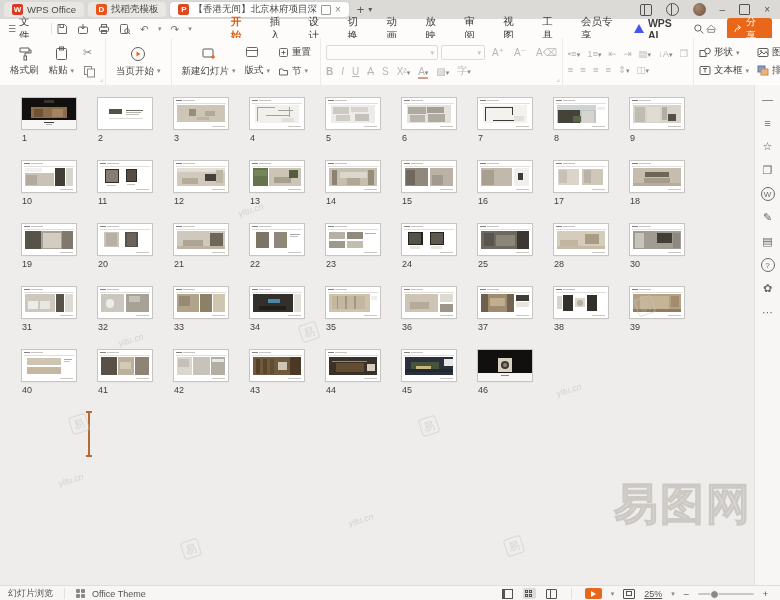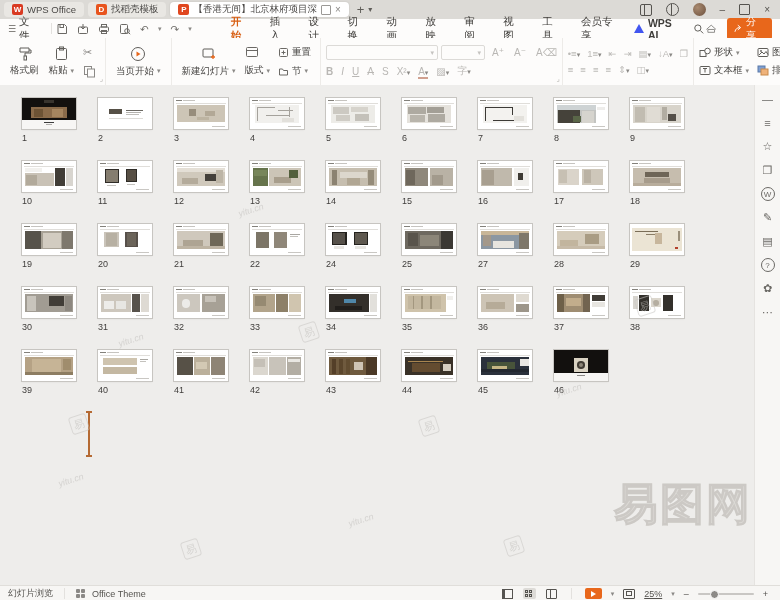--- a/index.html
+++ b/index.html
@@ -690,20 +690,34 @@
               <i class="blk" style="left: 74%; top: 40%; width: 14%; height: 3%; background: rgb(194, 192, 187);"></i>
               <i class="cap"></i>
             </div>
             <div class="num">22</div>
           </div>
           <div class="cell">
             <div class="thumb" style="background: rgb(255, 255, 255);">
               <i class="h1"></i>
               <i class="h2"></i>
               <i class="hr"></i>
+              <i class="blk" style="left: 5%; top: 26%; width: 30%; height: 24%; background: rgb(183, 176, 164);"></i>
+              <i class="blk" style="left: 38%; top: 26%; width: 30%; height: 24%; background: rgb(144, 138, 126);"></i>
+              <i class="blk" style="left: 5%; top: 54%; width: 30%; height: 24%; background: rgb(159, 152, 140);"></i>
+              <i class="blk" style="left: 38%; top: 54%; width: 30%; height: 24%; background: rgb(195, 188, 177);"></i>
+              <i class="blk" style="left: 72%; top: 30%; width: 20%; height: 3%; background: rgb(179, 177, 172);"></i>
+              <i class="cap"></i>
+            </div>
+            <div class="num">23</div>
+          </div>
+          <div class="cell">
+            <div class="thumb" style="background: rgb(255, 255, 255);">
+              <i class="h1"></i>
+              <i class="h2"></i>
+              <i class="hr"></i>
               <i class="blk" style="left: 11%; top: 25%; width: 27%; height: 42%; background: rgb(36, 34, 30);"></i>
               <i class="blk" style="left: 13%; top: 28%; width: 23%; height: 36%; background: rgb(86, 81, 74);"></i>
               <i class="blk" style="left: 51%; top: 25%; width: 27%; height: 42%; background: rgb(36, 34, 30);"></i>
               <i class="blk" style="left: 53%; top: 28%; width: 23%; height: 36%; background: rgb(94, 88, 79);"></i>
               <i class="blk" style="left: 14%; top: 72%; width: 20%; height: 9%; background: rgb(233, 231, 227);"></i>
               <i class="blk" style="left: 54%; top: 72%; width: 20%; height: 9%; background: rgb(233, 231, 227);"></i>
               <i class="cap"></i>
             </div>
             <div class="num">24</div>
           </div>
@@ -718,52 +732,27 @@
               <i class="blk" style="left: 72%; top: 23%; width: 23%; height: 58%; background: rgb(59, 56, 51);"></i>
               <i class="cap"></i>
             </div>
             <div class="num">25</div>
           </div>
           <div class="cell">
             <div class="thumb" style="background: rgb(255, 255, 255);">
               <i class="h1"></i>
               <i class="h2"></i>
               <i class="hr"></i>
-              <i class="blk" style="left: 5%; top: 23%; width: 90%; height: 58%; background: rgb(139, 151, 162);"></i>
-              <i class="blk" style="left: 5%; top: 23%; width: 90%; height: 13%; background: rgb(200, 182, 152);"></i>
-              <i class="blk" style="left: 10%; top: 36%; width: 14%; height: 36%; background: rgb(163, 152, 138);"></i>
-              <i class="blk" style="left: 28%; top: 56%; width: 38%; height: 20%; background: rgb(231, 229, 223);"></i>
-              <i class="blk" style="left: 76%; top: 28%; width: 19%; height: 52%; background: rgb(126, 119, 105);"></i>
-              <i class="cap"></i>
-            </div>
-            <div class="num">27</div>
-          </div>
-          <div class="cell">
-            <div class="thumb" style="background: rgb(255, 255, 255);">
-              <i class="h1"></i>
-              <i class="h2"></i>
-              <i class="hr"></i>
               <i class="blk" style="left: 5%; top: 23%; width: 90%; height: 58%; background: rgb(213, 204, 187);"></i>
               <i class="blk" style="left: 12%; top: 50%; width: 32%; height: 20%; background: rgb(194, 181, 158);"></i>
               <i class="blk" style="left: 58%; top: 32%; width: 26%; height: 32%; background: rgb(169, 156, 132);"></i>
               <i class="blk" style="left: 5%; top: 70%; width: 90%; height: 11%; background: rgb(199, 187, 168);"></i>
               <i class="cap"></i>
             </div>
             <div class="num">28</div>
-          </div>
-          <div class="cell">
-            <div class="thumb" style="background: rgb(255, 255, 255);">
-              <i class="blk" style="left: 4%; top: 14%; width: 92%; height: 74%; background: rgb(235, 228, 212);"></i>
-              <i class="blk" style="left: 10%; top: 22%; width: 42%; height: 2%; background: rgb(122, 109, 87);"></i>
-              <i class="blk" style="left: 30%; top: 32%; width: 30%; height: 2%; background: rgb(138, 125, 102);"></i>
-              <i class="blk" style="left: 46%; top: 28%; width: 14%; height: 36%; background: rgb(199, 182, 156);"></i>
-              <i class="blk" style="left: 88%; top: 24%; width: 4%; height: 30%; background: rgb(154, 143, 122);"></i>
-              <i class="blk" style="left: 84%; top: 74%; width: 5%; height: 8%; background: rgb(178, 64, 44);"></i>
-            </div>
-            <div class="num">29</div>
           </div>
           <div class="cell">
             <div class="thumb" style="background: rgb(255, 255, 255);">
               <i class="h1"></i>
               <i class="h2"></i>
               <i class="hr"></i>
               <i class="blk" style="left: 5%; top: 23%; width: 90%; height: 58%; background: rgb(161, 156, 147);"></i>
               <i class="blk" style="left: 10%; top: 28%; width: 16%; height: 48%; background: rgb(200, 196, 188);"></i>
               <i class="blk" style="left: 50%; top: 30%; width: 28%; height: 30%; background: rgb(65, 61, 55);"></i>
               <i class="blk" style="left: 80%; top: 28%; width: 12%; height: 48%; background: rgb(141, 136, 128);"></i>

